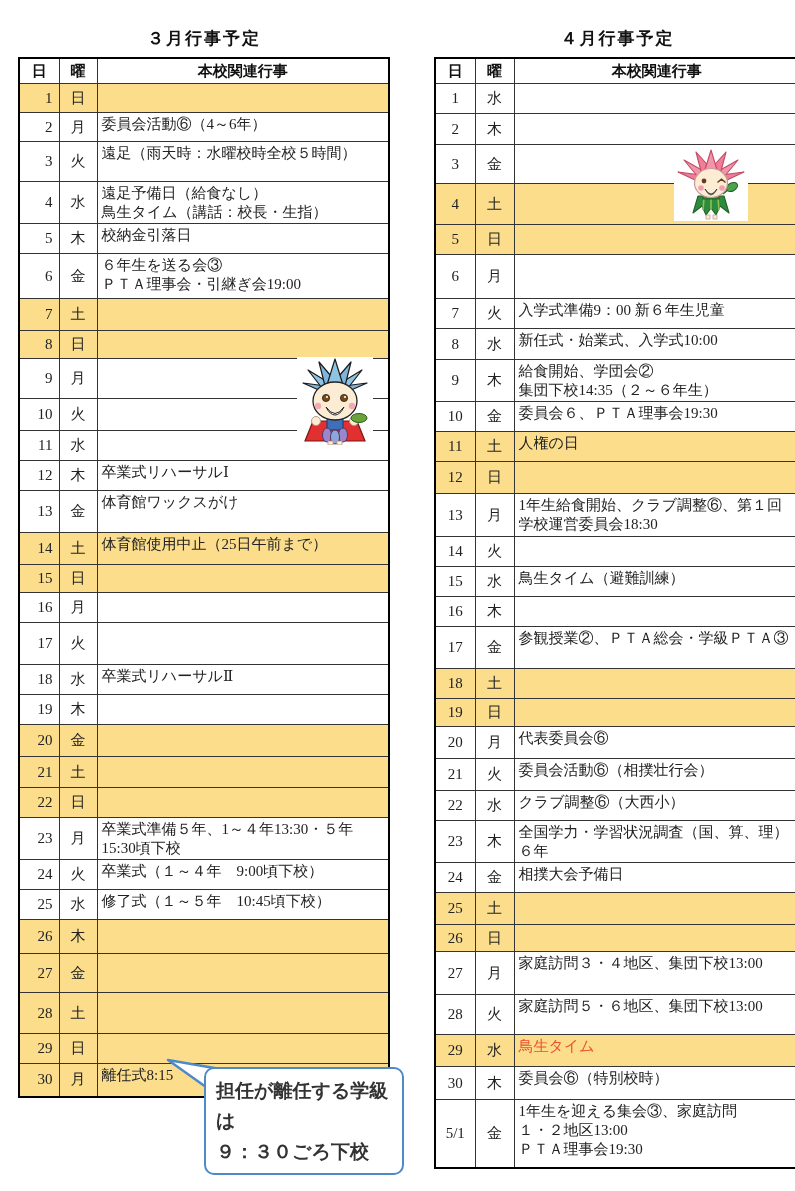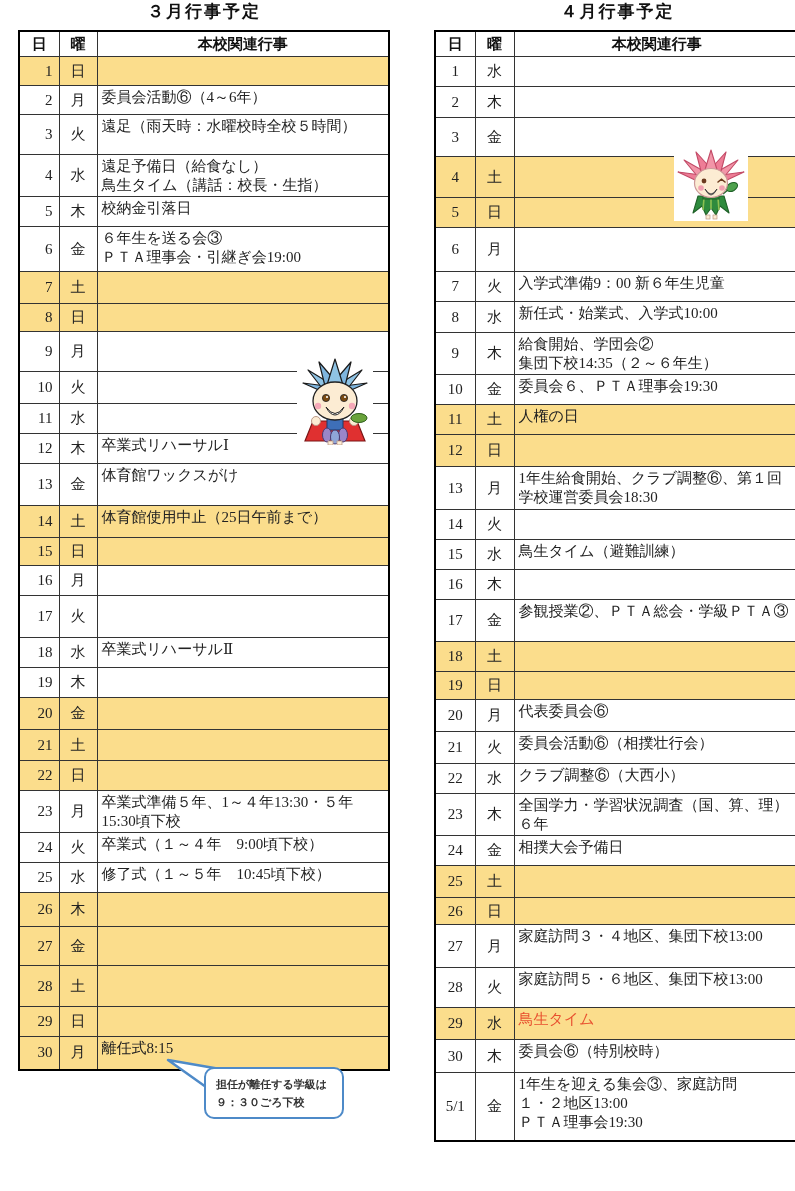--- a/index.html
+++ b/index.html
@@ -1,20 +1,20 @@
 <!DOCTYPE html>
 <html style="--hl: #FBDD8C; --callout: #4E8AC8;"><head>
 <meta charset="utf-8">
 <style>
   html,body{margin:0;padding:0;background:#ffffff;}
   body{width:795px;height:1191px;position:relative;overflow:hidden;
        font-family:"Liberation Serif","DejaVu Serif",serif;color:#222;}
   .page{position:absolute;inset:0;}
 
-  .month{position:absolute;top:2px;}
+  .month{position:absolute;top:29px;}
   .month.march{left:18px;width:372px;}
   .month.april{left:406px;width:367px;margin-left:28px;}
 
   .month-title{height:28px;text-align:center;font-family:"Liberation Sans","DejaVu Sans",sans-serif;
                font-weight:bold;font-size:17px;letter-spacing:2px;color:#111;line-height:20px;}
 
   table.sched{border-collapse:collapse;width:100%;table-layout:fixed;
               border:2px solid #000;background:#fff;}
   table.sched th,table.sched td{border:1px solid #333;}
   table.sched th{height:24px;font-family:"Liberation Sans","DejaVu Sans",sans-serif;
@@ -23,24 +23,24 @@
   .april td.col-day{text-align:center;padding:0;}
   td.col-wd{text-align:center;font-size:15px;vertical-align:middle;color:#222;padding:0;}
   td.col-ev{font-size:15px;line-height:19px;padding:2px 3px 1px 4px;vertical-align:top;
             white-space:pre-line;text-align:left;color:#222;}
   tr.hl td{background:var(--hl,#FBDD8C);}
 
   .mascot{position:absolute;z-index:5;line-height:0;}
   .mascot.blue{left:297px;top:357px;}
   .mascot.pink{left:674px;top:149px;}
 
-  .callout{position:absolute;left:204px;top:1067px;width:140px;box-sizing:border-box;z-index:4;
+  .callout{position:absolute;left:204px;top:1067px;width:200px;box-sizing:border-box;z-index:4;
            background:#fff;border:2.5px solid var(--callout,#4E8AC8);border-radius:10px;
            padding:7px 9px 6px 10px;font-family:"Liberation Sans","DejaVu Sans",sans-serif;
-           font-weight:bold;font-size:11px;line-height:1.6;color:#333;white-space:pre-line;}
+           font-weight:bold;font-size:19px;line-height:1.6;color:#333;white-space:pre-line;}
   .callout-tail{position:absolute;left:166px;top:1056px;z-index:3;line-height:0;}
 
   .footer-note{position:absolute;left:410px;top:1153px;z-index:2;
                font-family:"Liberation Sans","DejaVu Sans",sans-serif;
                font-weight:bold;font-size:14px;color:#111;letter-spacing:0.5px;}
 </style>
 </head>
 <body>
 
 <div class="page">

